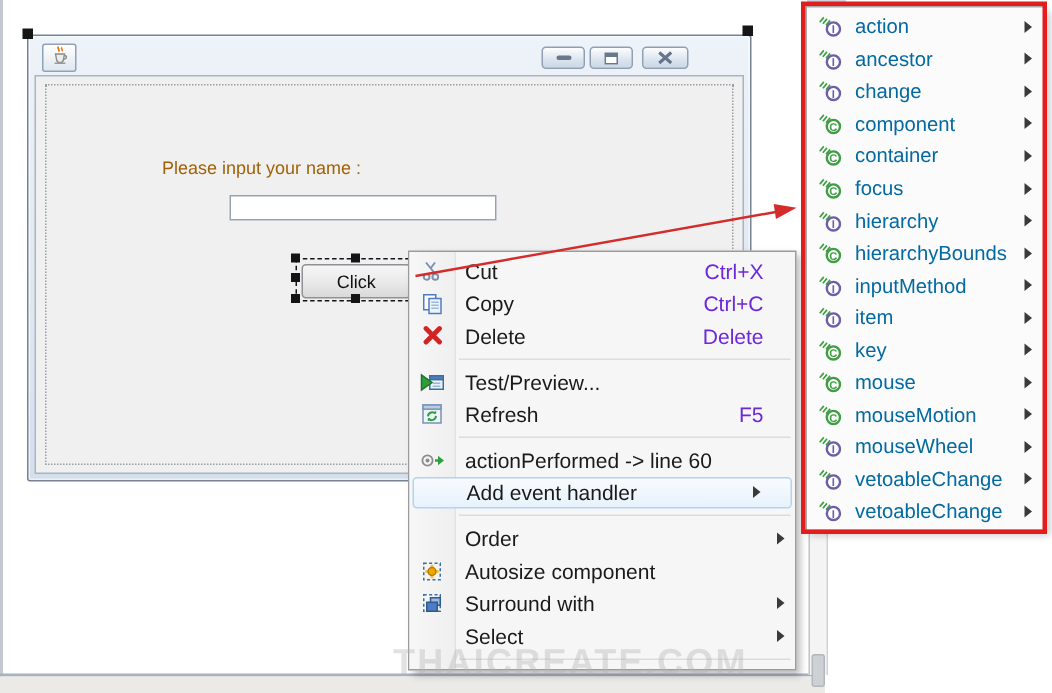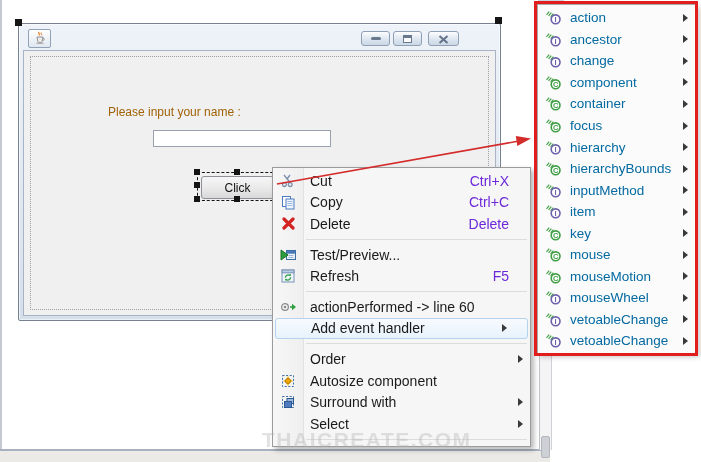--- a/index.html
+++ b/index.html
@@ -77,21 +77,21 @@
     padding-top:2px;z-index:45}
   .sub-item{display:flex;align-items:center;height:21.55px;padding:0 4px 0 7px}
   .ev-icon{flex:0 0 20px;display:flex;align-items:center}
   .sub-label{flex:1;font-size:13.5px;color:#0369a1;padding-left:5px;white-space:nowrap}
 
   
   .red-box{position:absolute;left:534px;top:1px;width:164px;height:355px;box-sizing:border-box;
     border:3px solid #e11d1d;z-index:50;pointer-events:none}
   .anno-svg{position:absolute;left:0;top:0;z-index:55;pointer-events:none}
   .watermark{position:absolute;left:262px;top:428px;z-index:40;pointer-events:none;
-    font-size:21px;font-weight:bold;letter-spacing:1.5px;color:rgba(178,178,178,.38)}
+    font-size:24px;font-weight:bold;letter-spacing:1.5px;color:rgba(178,178,178,.38)}
 </style>
 </head>
 <body>
 
 <div class="canvas-left-border"></div>
 <div class="canvas-bottom-line"></div>
 <div class="canvas-bottom-strip"></div>
 <div class="v-scroll-track"></div>
 <div class="v-scroll-thumb"></div>
 <div class="top-sliver"></div>

